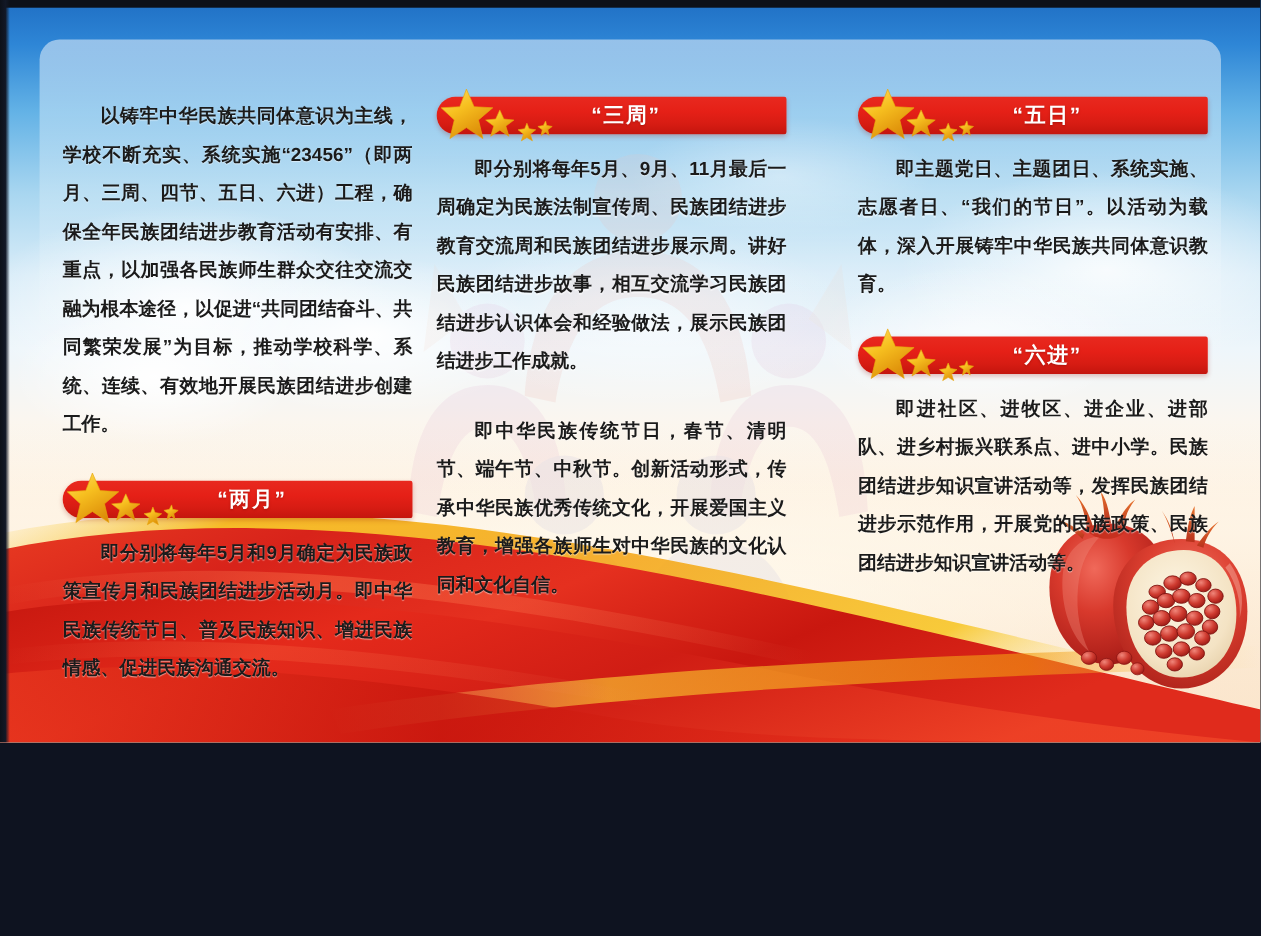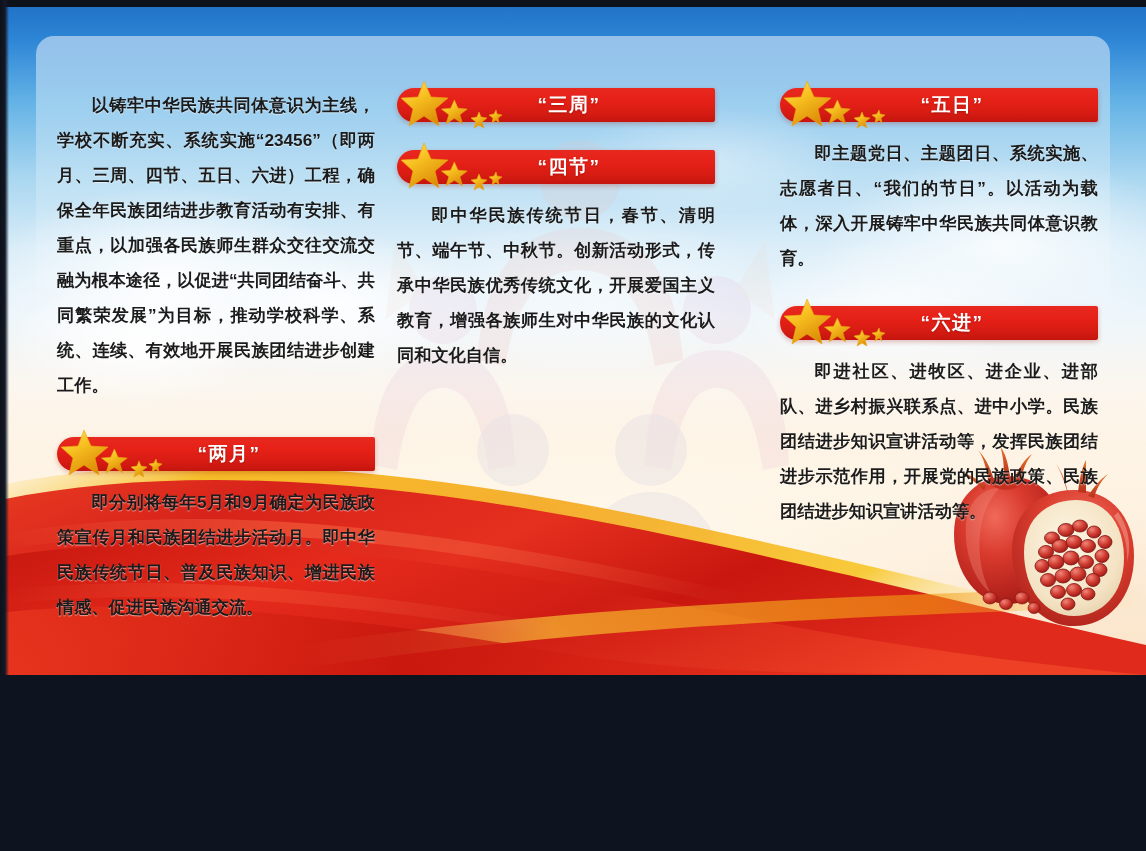--- a/index.html
+++ b/index.html
@@ -391,37 +391,24 @@
               <g fill="url(#stg)" stroke="#e8a70c" stroke-width=".6">
                 <path d="M23,2 L30,18 L47,19 L34,30 L38,47 L23,37 L8,47 L12,30 L0,19 L17,18 Z"></path>
                 <path d="M54,23 L58,32 L68,33 L60,39 L63,49 L54,43 L45,49 L48,39 L40,33 L50,32 Z" transform="translate(0,-3) scale(.92) translate(4,3)"></path>
                 <path d="M78,33 L80,38 L86,39 L81,43 L83,49 L78,46 L73,49 L75,43 L70,39 L76,38 Z"></path>
                 <path d="M95,31 L96,35 L101,36 L97,39 L98,44 L95,41 L91,44 L92,39 L88,36 L93,35 Z"></path>
               </g>
             </svg>
           </div>
           <div class="banner-title">“三周”</div>
         </div>
+        <p class="para">即分别将每年5月、9月、11月最后一周确定为民族法制宣传周、民族团结进步教育交流周和民族团结进步展示周。讲好民族团结进步故事，相互交流学习民族团结进步认识体会和经验做法，展示民族团结进步工作成就。</p>
       </div>
 
       <div class="section">
-        <div class="banner">
-          <div class="banner-bar"></div>
-          <div class="banner-stars">
-            <svg viewBox="0 0 118 50" xmlns="http://www.w3.org/2000/svg">
-              <g fill="url(#stg)" stroke="#e8a70c" stroke-width=".6">
-                <path d="M23,2 L30,18 L47,19 L34,30 L38,47 L23,37 L8,47 L12,30 L0,19 L17,18 Z"></path>
-                <path d="M54,23 L58,32 L68,33 L60,39 L63,49 L54,43 L45,49 L48,39 L40,33 L50,32 Z" transform="translate(0,-3) scale(.92) translate(4,3)"></path>
-                <path d="M78,33 L80,38 L86,39 L81,43 L83,49 L78,46 L73,49 L75,43 L70,39 L76,38 Z"></path>
-                <path d="M95,31 L96,35 L101,36 L97,39 L98,44 L95,41 L91,44 L92,39 L88,36 L93,35 Z"></path>
-              </g>
-            </svg>
-          </div>
-          <div class="banner-title">“四节”</div>
-        </div>
         <p class="para">即中华民族传统节日，春节、清明节、端午节、中秋节。创新活动形式，传承中华民族优秀传统文化，开展爱国主义教育，增强各族师生对中华民族的文化认同和文化自信。</p>
       </div>
 
     </div>
 
     <div class="col col-right">
 
       <div class="section">
         <div class="banner">
           <div class="banner-bar"></div>

